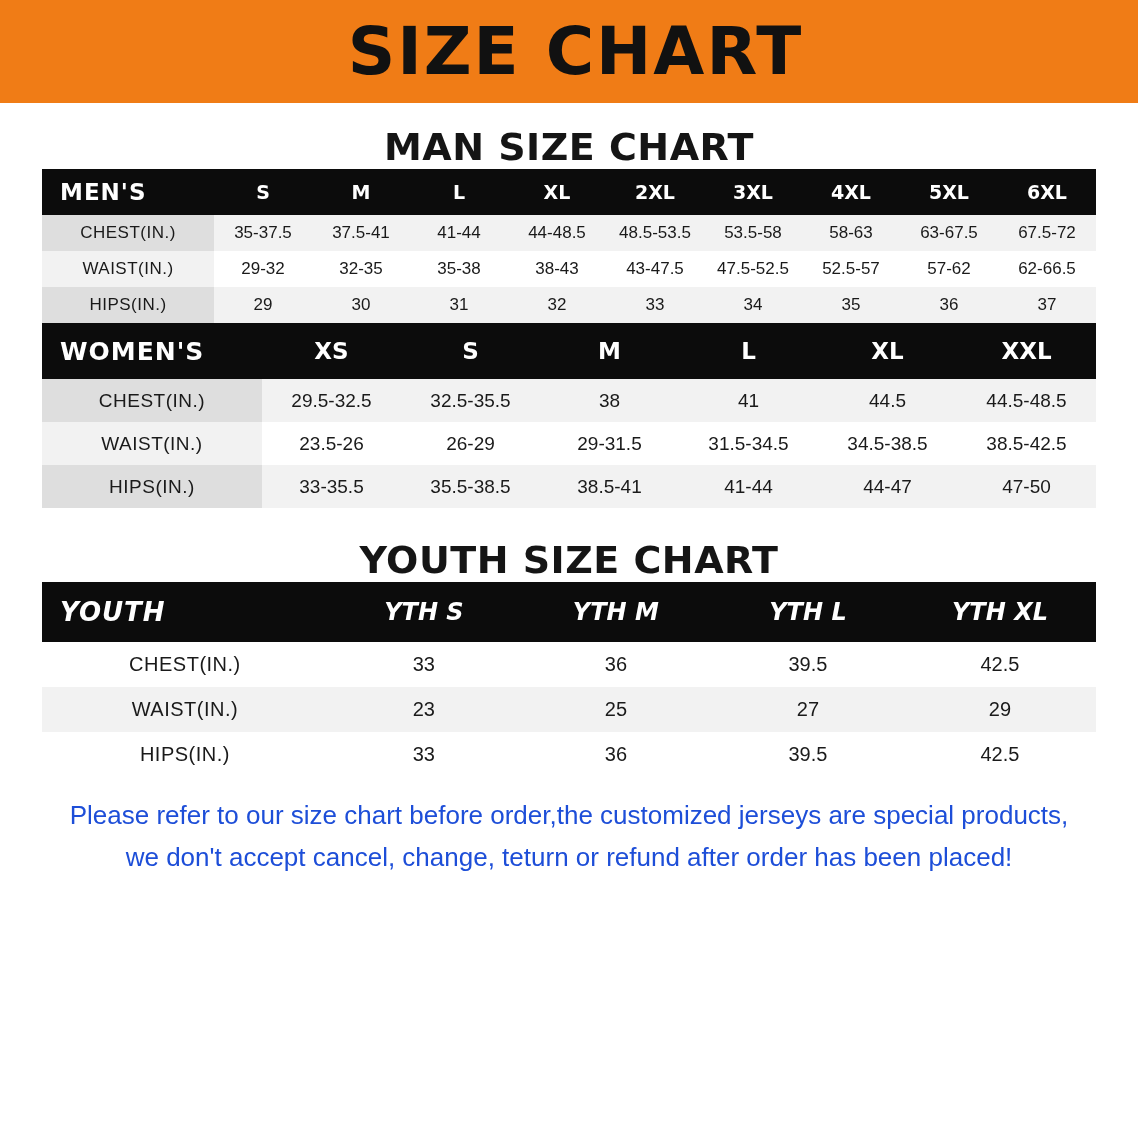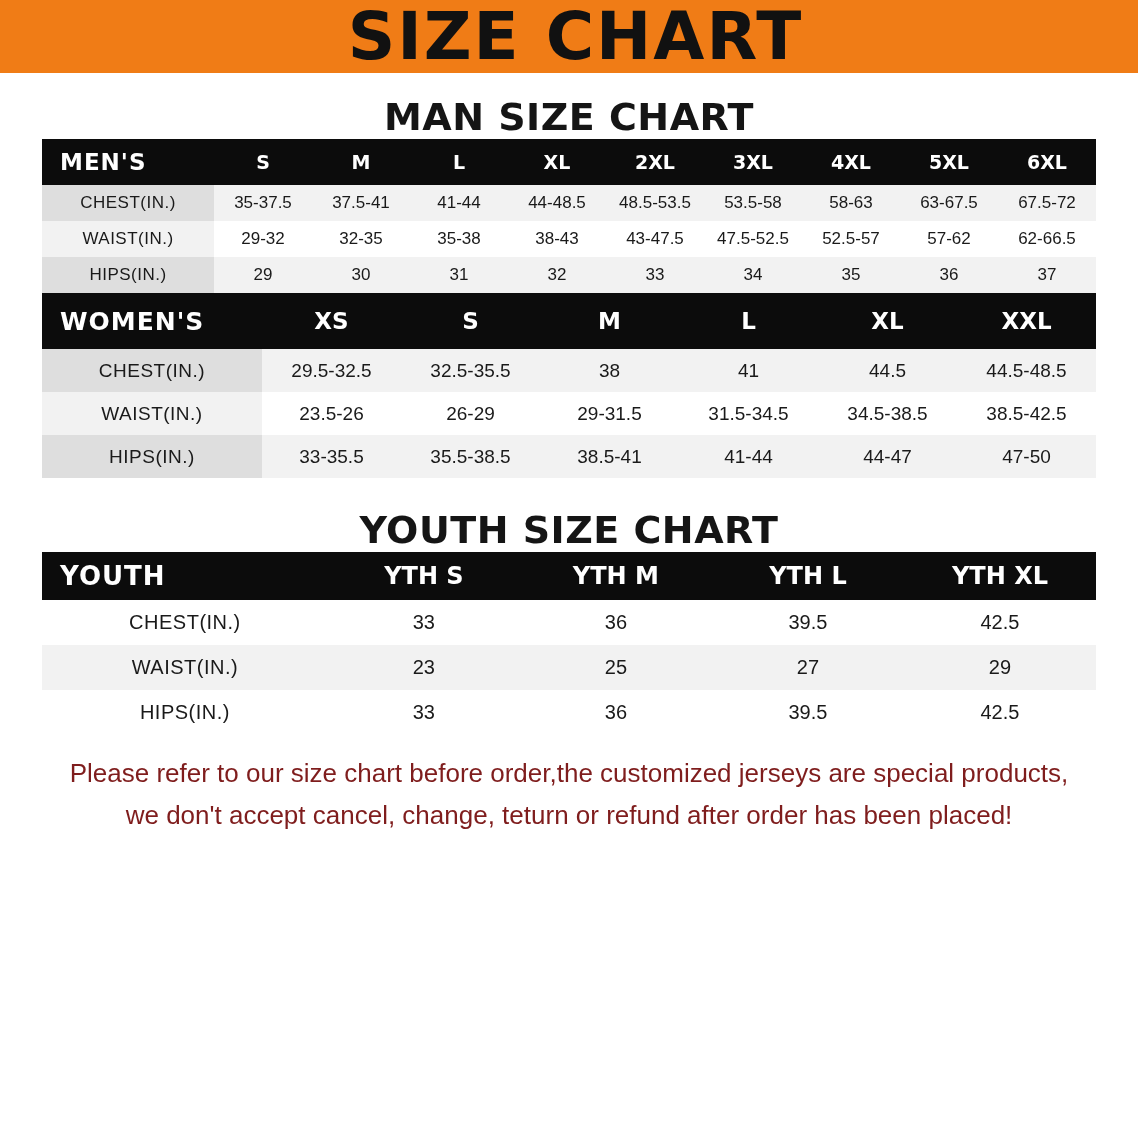--- a/index.html
+++ b/index.html
@@ -15,21 +15,21 @@
     position: relative;
     width: 1138px;
     height: 1132px;
     background: #ffffff;
     overflow: hidden;
   }
 
   
   .banner {
     width: 1138px;
-    height: 73px;
+    height: 103px;
     background: #f07c16;
     display: flex;
     align-items: center;
     justify-content: center;
     padding-left: 13px;
   }
   .banner-title {
     font-family: "DejaVu Sans", sans-serif;
     font-weight: bold;
     font-size: 66px;
@@ -87,28 +87,28 @@
   #men-table thead th.hdr-label { font-size: 23px; text-align: left; padding-left: 18px; letter-spacing: 1px; }
   #men-table tbody td { font-size: 17px; height: 36px; }
   #men-table tbody td.row-label { font-size: 17px; }
 
   
   #women-table thead th { font-size: 23px; height: 56px; }
   #women-table thead th.hdr-label { font-size: 25px; text-align: left; padding-left: 18px; letter-spacing: 1px; }
   #women-table tbody td { font-size: 19px; height: 43px; }
 
   
-  #youth-table thead th { font-size: 24px; height: 48px; }
+  #youth-table thead th { font-size: 24px; height: 60px; font-style: italic; }
   #youth-table thead th.hdr-label { font-size: 26px; text-align: left; padding-left: 18px; letter-spacing: 1px; }
   #youth-table tbody td { font-size: 20px; height: 45px; }
 
   
   .note {
     margin: 18px 40px 0 40px;
-    color: #7f1d1d;
+    color: #1d4ed8;
     font-family: "Liberation Sans", sans-serif;
     font-size: 26px;
     line-height: 1.6;
     text-align: center;
   }
 </style>
 </head>
 <body>
 
 <div id="page">

